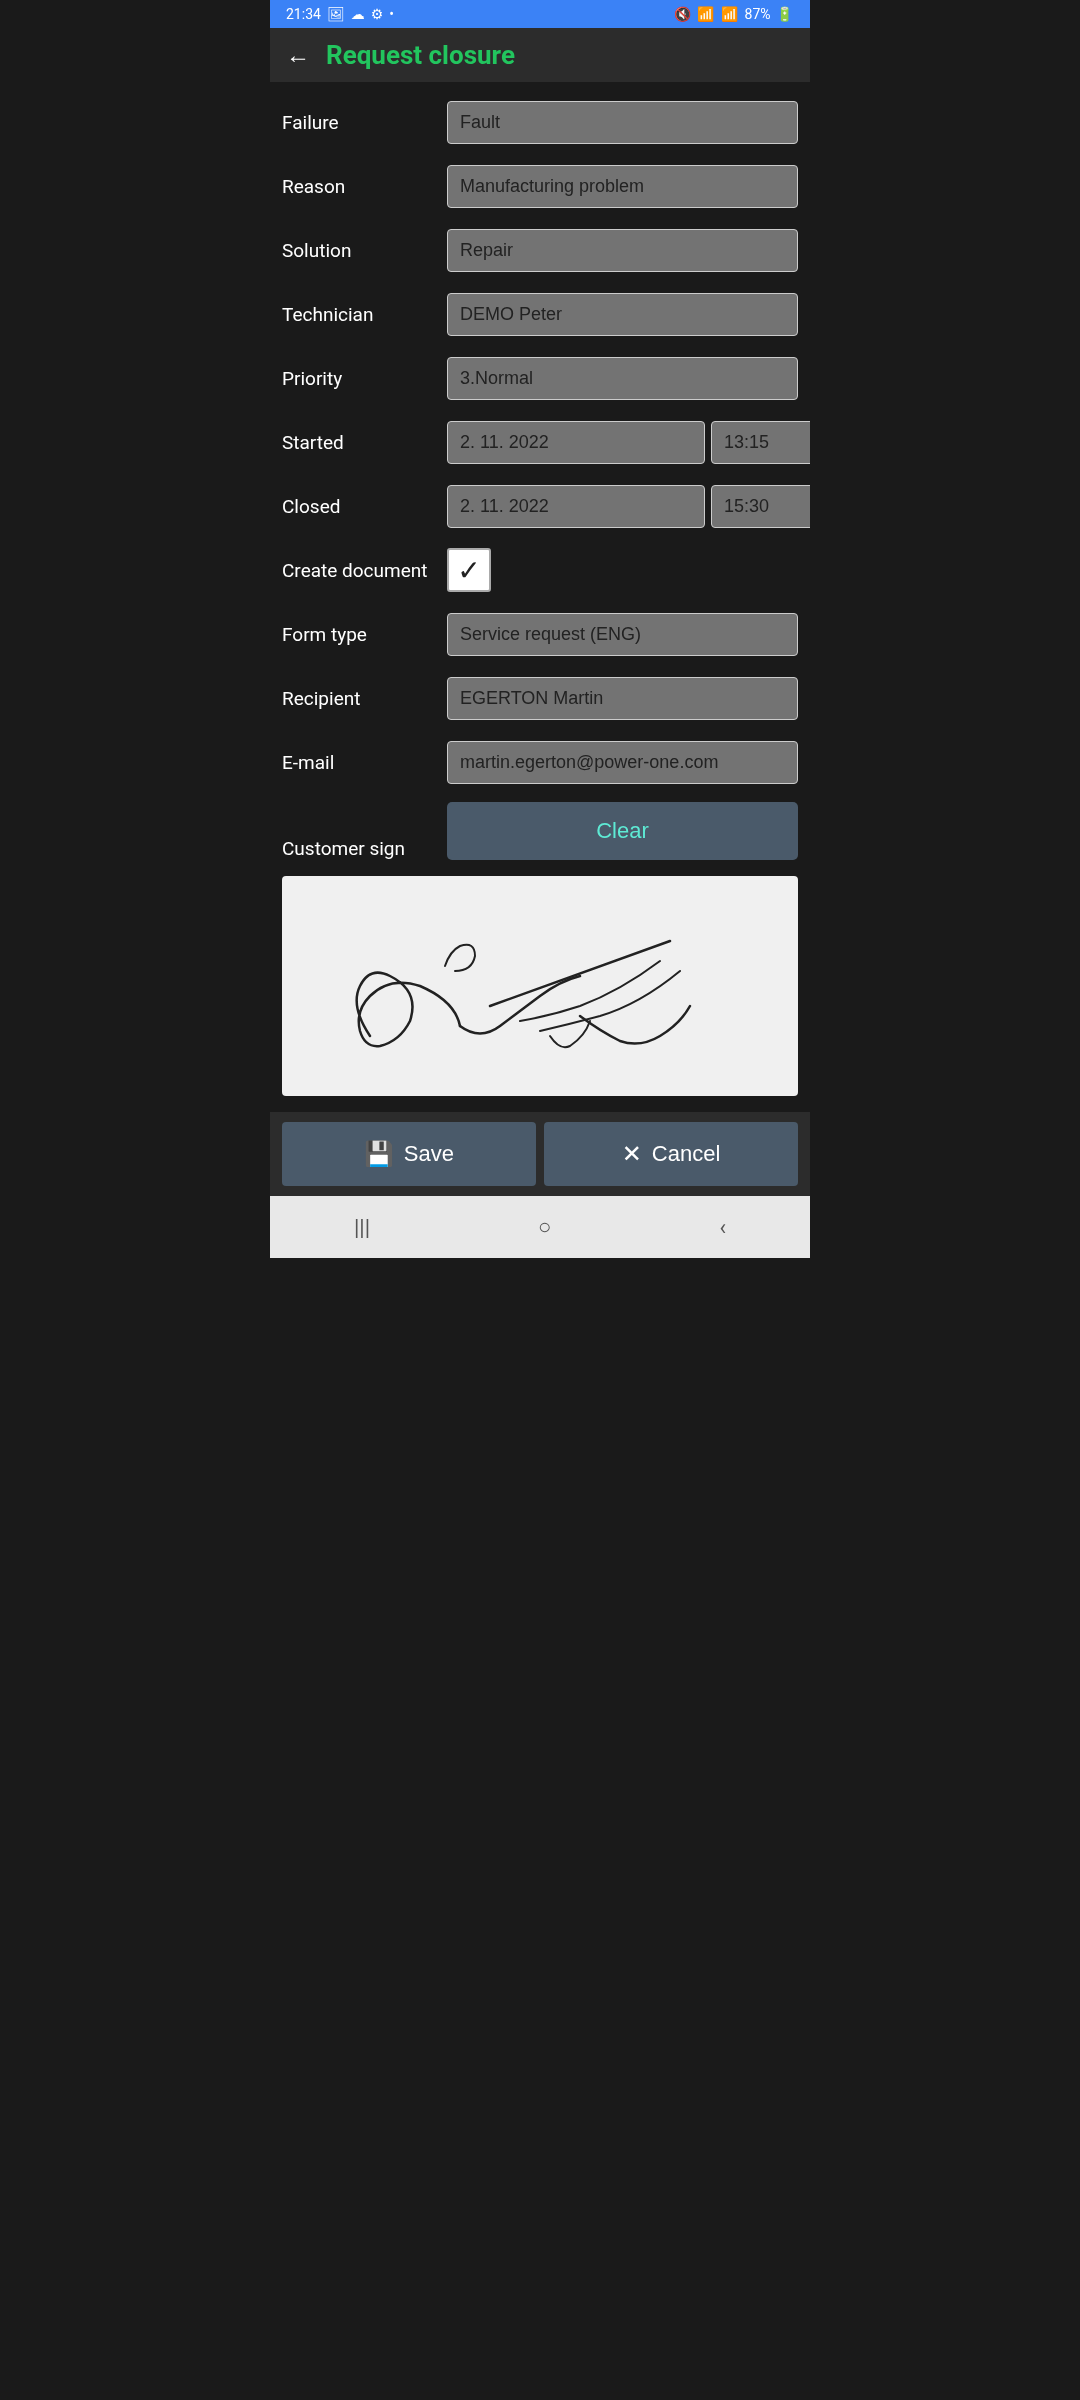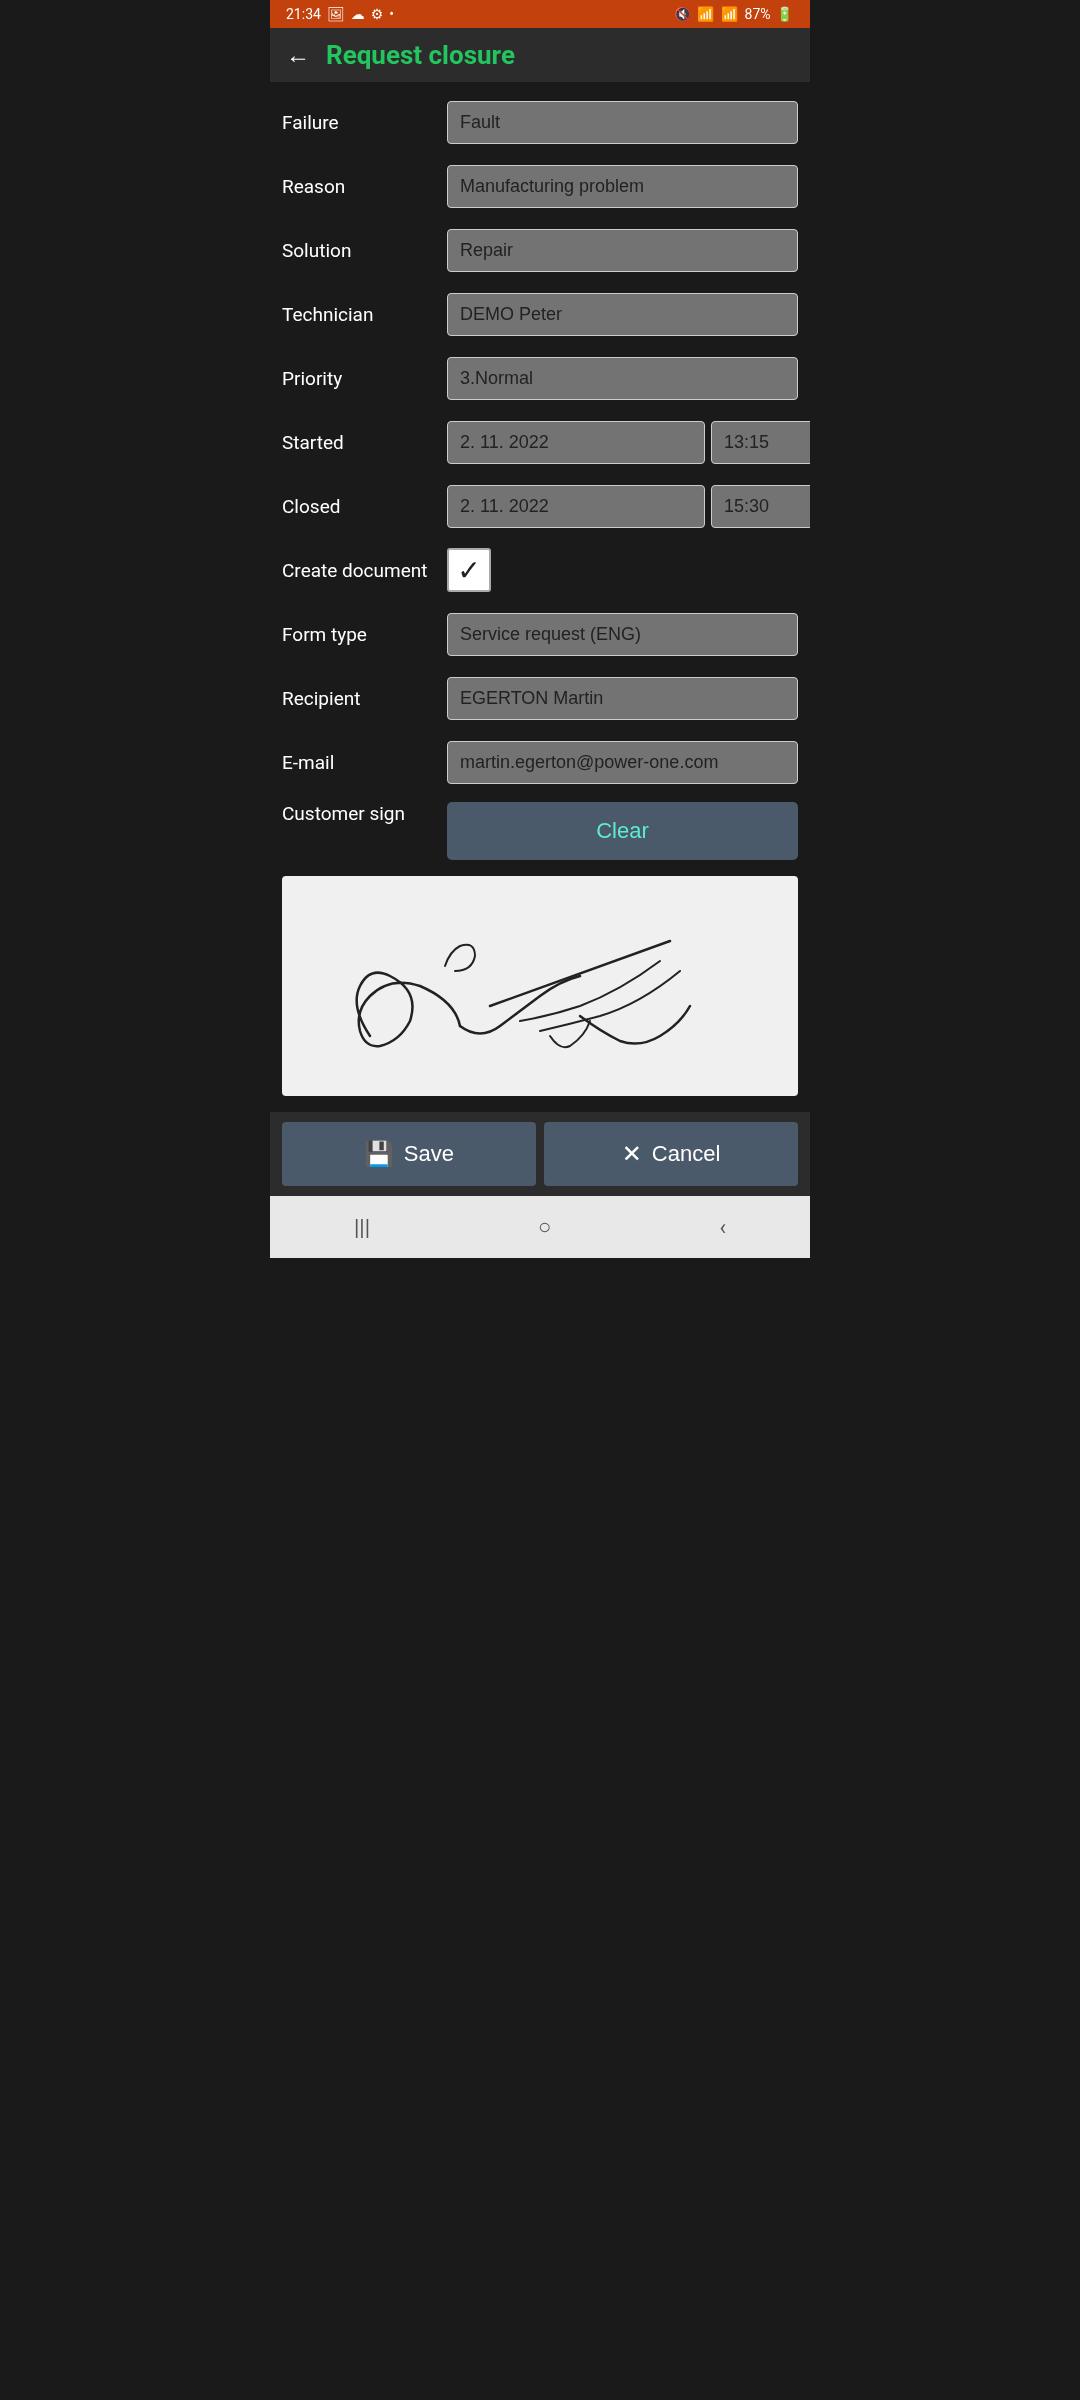--- a/index.html
+++ b/index.html
@@ -10,21 +10,21 @@
       max-width: 540px;
       margin: 0 auto;
       font-family: 'Roboto', Arial, sans-serif;
       background: #1a1a1a;
       color: #fff;
       font-size: 18px;
     }
 
     
     .status-bar {
-      background: #c2410c;
+      background: #3b82f6;
       display: flex;
       justify-content: space-between;
       align-items: center;
       padding: 6px 16px;
       font-size: 14px;
       color: #fff;
     }
     .status-left { display: flex; align-items: center; gap: 6px; }
     .status-right { display: flex; align-items: center; gap: 6px; }
 
@@ -120,21 +120,21 @@
       align-items: center;
       justify-content: center;
       font-size: 28px;
       color: #222;
       cursor: pointer;
     }
 
     
     .form-row-sign {
       display: flex;
-      align-items: flex-start;
+      align-items: flex-end;
       padding: 8px 12px;
       min-height: 70px;
     }
     .form-row-sign .form-label {
       width: 165px;
       min-width: 165px;
     }
     .clear-button {
       flex: 1;
       background: #4a5a6a;

